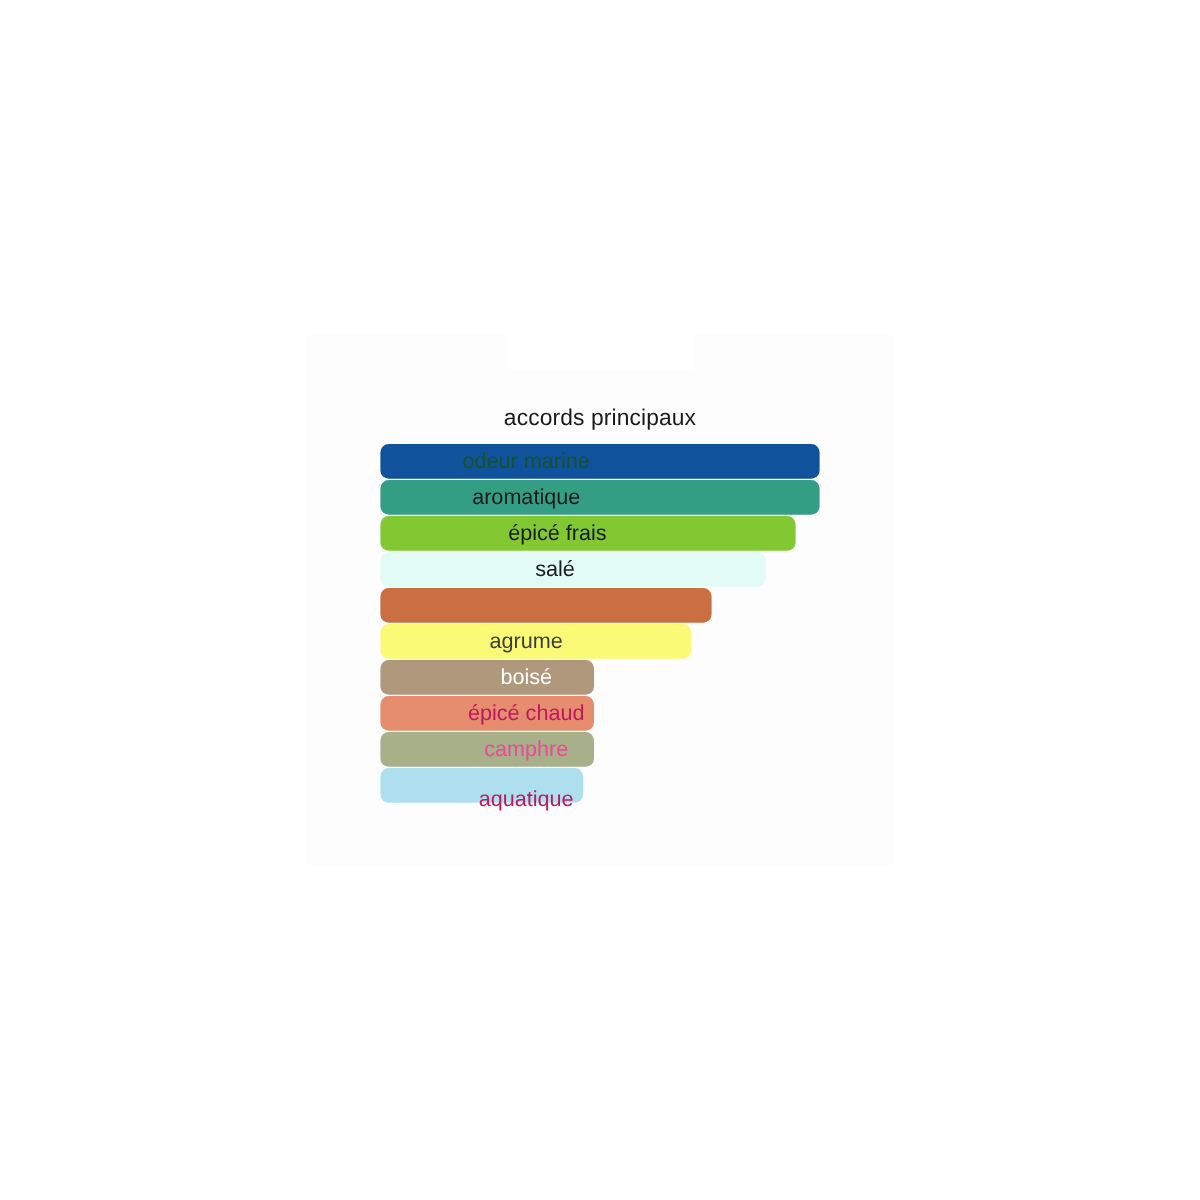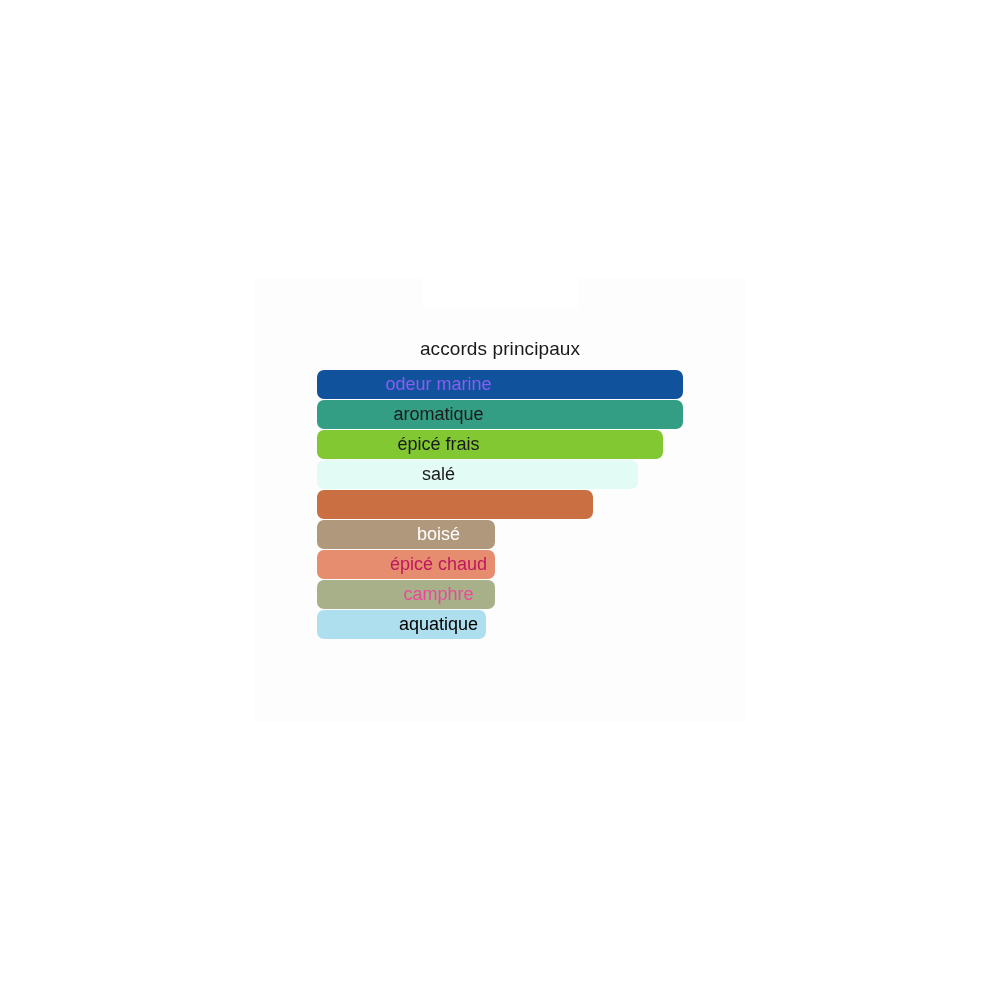--- a/index.html
+++ b/index.html
@@ -90,48 +90,52 @@
 <div id="canvas">
 
   <div id="chart-panel"></div>
   <div id="chart-panel-notch"></div>
 
   <div id="chart-title">accords principaux</div>
 
   <div id="bars">
       <div class="bar-row">
         <div class="bar-fill" style="width: 366px; background: rgb(16, 82, 155);"></div>
-        <div class="bar-label" style="color: #8b5cf6;">odeur marine</div>
+        <div class="bar-label" style="color: #14532d;">odeur marine</div>
       </div>
       <div class="bar-row">
         <div class="bar-fill" style="width: 366px; background: rgb(52, 158, 133);"></div>
         <div class="bar-label" style="color: rgb(26, 26, 26);">aromatique</div>
       </div>
       <div class="bar-row">
         <div class="bar-fill" style="width: 345.87px; background: rgb(129, 200, 50);"></div>
-        <div class="bar-label" style="color: rgb(26, 26, 26);">épicé frais</div>
+        <div class="bar-label" style="color: rgb(26, 26, 26); padding-left: 26px;">épicé frais</div>
       </div>
       <div class="bar-row">
         <div class="bar-fill" style="width: 320.982px; background: rgb(226, 251, 245);"></div>
-        <div class="bar-label" style="color: rgb(26, 26, 26);">salé</div>
+        <div class="bar-label" style="color: rgb(26, 26, 26); padding-left: 24px;">salé</div>
       </div>
       <div class="bar-row">
         <div class="bar-fill" style="width: 275.598px; background: rgb(201, 111, 65);"></div>
+      </div>
+      <div class="bar-row">
+        <div class="bar-fill" style="width: 258.762px; background: rgb(250, 250, 119);"></div>
+        <div class="bar-label" style="color: rgb(61, 61, 61);">agrume</div>
       </div>
       <div class="bar-row">
         <div class="bar-fill" style="width: 177.876px; background: rgb(176, 152, 124);"></div>
         <div class="bar-label" style="color: rgb(255, 255, 255); text-align: center;">boisé</div>
       </div>
       <div class="bar-row">
         <div class="bar-fill" style="width: 177.876px; background: rgb(229, 141, 110);"></div>
         <div class="bar-label" style="color: #be185d;">épicé chaud</div>
       </div>
       <div class="bar-row">
         <div class="bar-fill" style="width: 177.876px; background: rgb(167, 176, 136);"></div>
         <div class="bar-label" style="color: #ec4899;">camphre</div>
       </div>
       <div class="bar-row">
         <div class="bar-fill" style="width: 169.092px; background: rgb(174, 223, 238);"></div>
-        <div class="bar-label" style="color: #000000;">aquatique</div>
+        <div class="bar-label" style="color: #be185d; margin-top: 12px;">aquatique</div>
       </div>
     </div>
 
 </div>
 
 </body></html>

